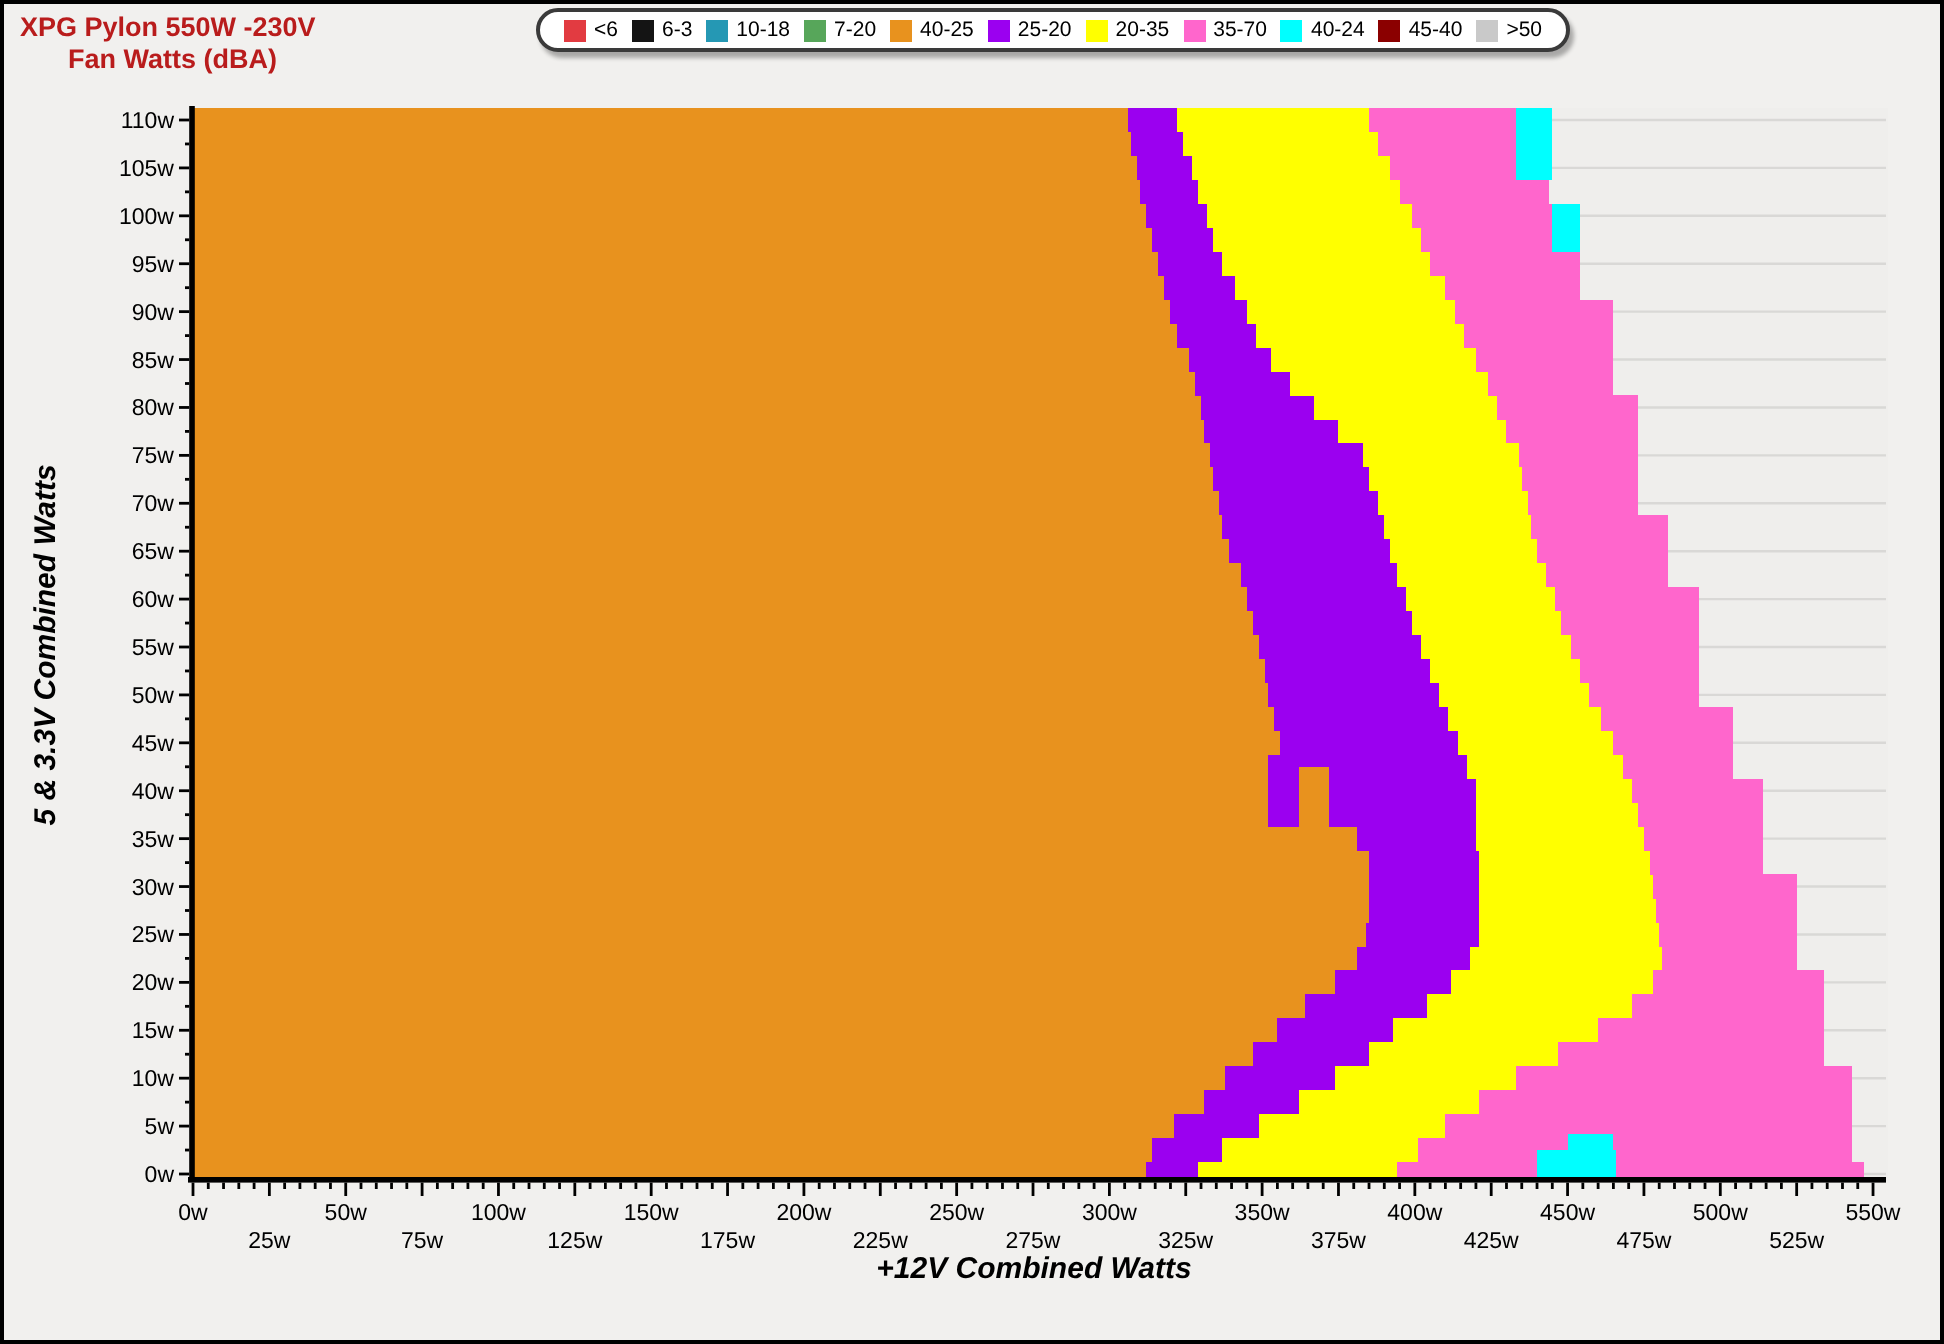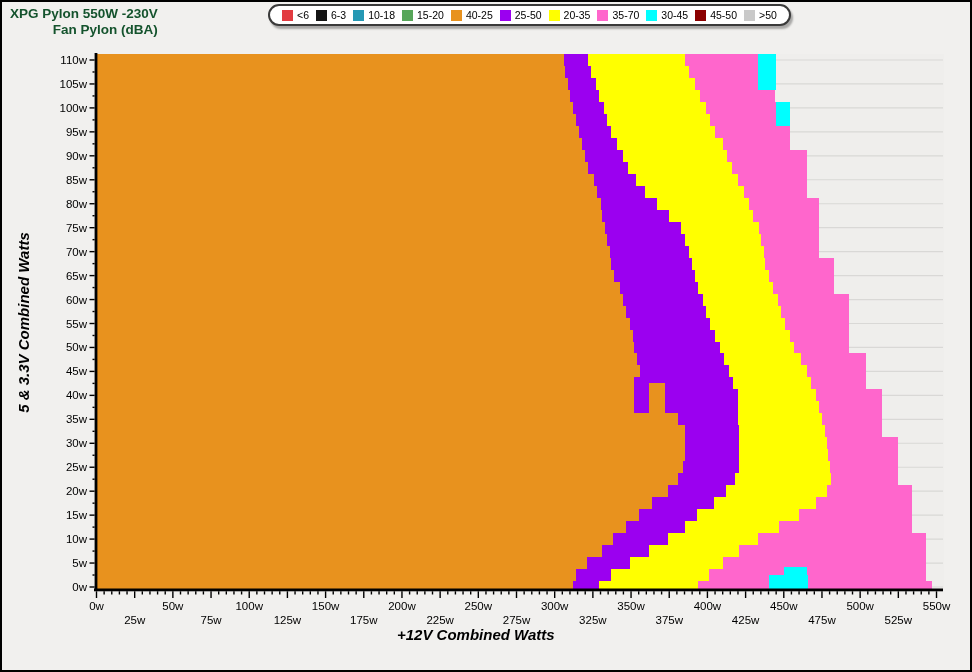--- a/index.html
+++ b/index.html
@@ -7,93 +7,93 @@
     width:972px;height:672px;
     background:#f1f0ee;
     border:2px solid #000;
     box-sizing:border-box;
     position:relative;
     font-family:"Liberation Sans", sans-serif;
     overflow:hidden;
   }
   .title-block{
     position:absolute;left:8px;top:4px;
-    font-weight:bold;font-size:13.5px;line-height:16px;color:#14532d;text-align:right;
+    font-weight:bold;font-size:13.5px;line-height:16px;color:#b91c1c;
   }
   .title-line2{padding-left:24px;}
   .legend{
     position:absolute;left:266px;top:2px;height:22px;
     background:#fff;border:2px solid #3a3a3a;border-radius:12px;
     box-shadow:2px 3px 2px rgba(0,0,0,0.3);
     display:flex;align-items:center;gap:7px;padding:0 12px;
     box-sizing:border-box;
   }
   .legend-item{display:flex;align-items:center;gap:4px;}
   .legend-swatch{width:11px;height:11px;display:inline-block;}
   .legend-label{font-size:10.5px;color:#000;white-space:nowrap;}
   .y-axis-title{
     position:absolute;left:-94px;top:312px;width:230px;text-align:center;
     transform:rotate(-90deg);
     font-weight:bold;font-style:italic;font-size:15px;color:#000;
   }
   .x-axis-title{
-    position:absolute;left:395px;top:624px;width:240px;text-align:left;
+    position:absolute;left:395px;top:624px;width:240px;text-align:center;
     font-weight:bold;font-style:italic;font-size:15px;color:#000;
   }
   svg{position:absolute;left:0;top:0;}
   .ticklabel{font-family:"Liberation Sans",sans-serif;font-size:11.5px;fill:#000;}
 </style>
 </head>
 <body>
 
 <div class="title-block">
   <div>XPG Pylon 550W -230V</div>
-  <div class="title-line2">Fan Pylon (dBA)</div>
+  <div class="title-line2">Fan Watts (dBA)</div>
 </div>
 
 <div class="legend" id="legend">
     <span class="legend-item">
       <span class="legend-swatch" style="background: rgb(226, 59, 65);"></span>
       <span class="legend-label">&lt;6</span>
     </span>
     <span class="legend-item">
       <span class="legend-swatch" style="background: rgb(20, 20, 20);"></span>
       <span class="legend-label">6-3</span>
     </span>
     <span class="legend-item">
       <span class="legend-swatch" style="background: rgb(37, 152, 180);"></span>
       <span class="legend-label">10-18</span>
     </span>
     <span class="legend-item">
       <span class="legend-swatch" style="background: rgb(87, 166, 90);"></span>
-      <span class="legend-label">15-20</span>
+      <span class="legend-label">7-20</span>
     </span>
     <span class="legend-item">
       <span class="legend-swatch" style="background: rgb(232, 146, 30);"></span>
       <span class="legend-label">40-25</span>
     </span>
     <span class="legend-item">
       <span class="legend-swatch" style="background: rgb(155, 0, 240);"></span>
-      <span class="legend-label">25-50</span>
+      <span class="legend-label">25-20</span>
     </span>
     <span class="legend-item">
       <span class="legend-swatch" style="background: rgb(255, 255, 0);"></span>
       <span class="legend-label">20-35</span>
     </span>
     <span class="legend-item">
       <span class="legend-swatch" style="background: rgb(255, 102, 204);"></span>
       <span class="legend-label">35-70</span>
     </span>
     <span class="legend-item">
       <span class="legend-swatch" style="background: rgb(0, 255, 255);"></span>
-      <span class="legend-label">30-45</span>
+      <span class="legend-label">40-24</span>
     </span>
     <span class="legend-item">
       <span class="legend-swatch" style="background: rgb(139, 0, 0);"></span>
-      <span class="legend-label">45-50</span>
+      <span class="legend-label">45-40</span>
     </span>
     <span class="legend-item">
       <span class="legend-swatch" style="background: rgb(201, 201, 201);"></span>
       <span class="legend-label">&gt;50</span>
     </span>
   </div>
 
 <svg id="chart" width="972" height="672" viewBox="0 0 972 672">
     <defs>
       <clipPath id="plotclip">

